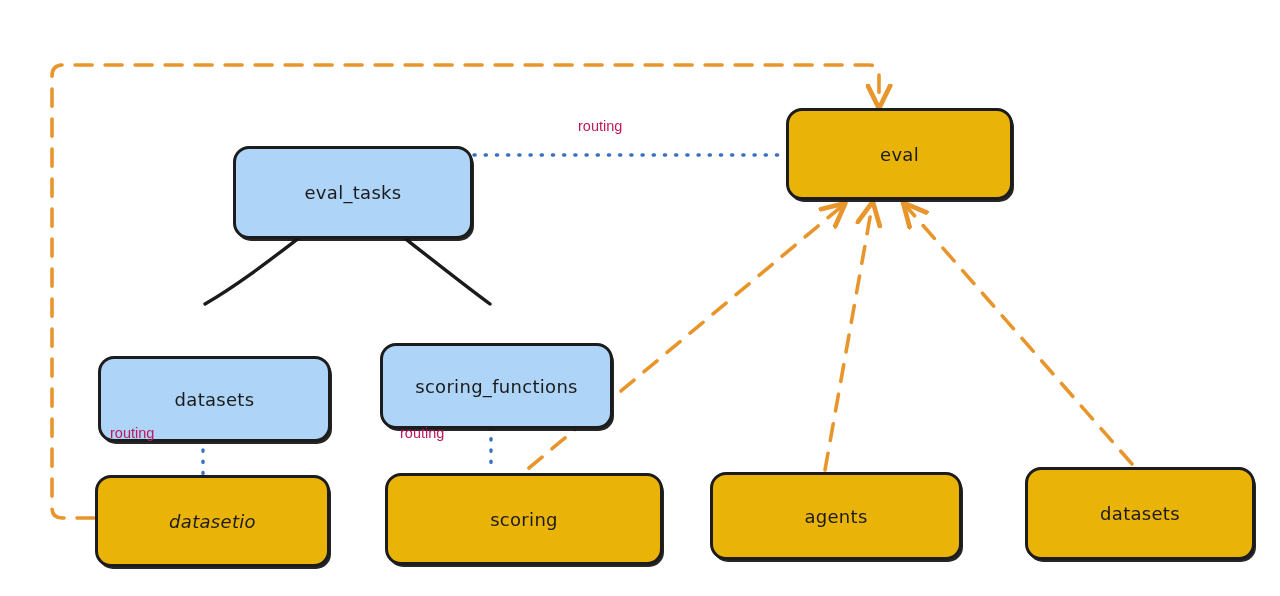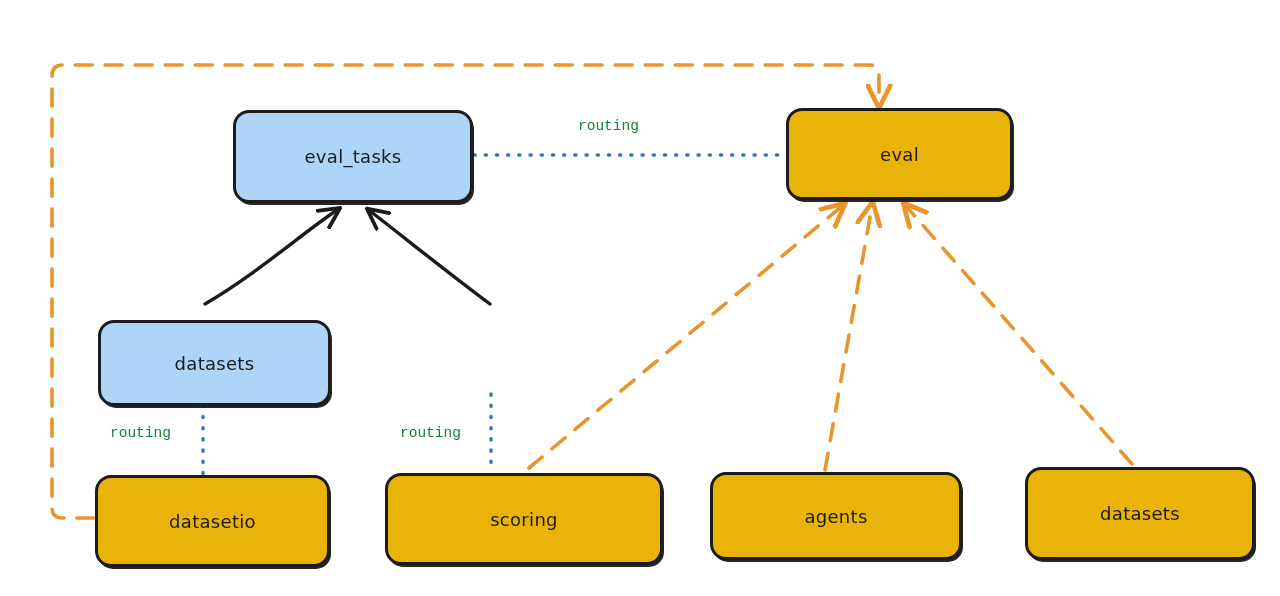--- a/index.html
+++ b/index.html
@@ -31,46 +31,47 @@
     box-sizing: border-box;
     border: 3px solid #1c1c1c;
     border-radius: 16px;
     display: flex;
     align-items: center;
     justify-content: center;
     box-shadow: 2px 3px 0 -1px rgba(20,20,20,0.92);
   }
   .node.api {
     background: #aed4f7;
+    margin-top: 36px;
   }
   .node.provider {
     background: #eab308;
   }
   .node-label {
     font-family: "DejaVu Sans", sans-serif;
     font-size: 18px;
     color: #1b1b1b;
     letter-spacing: 0.3px;
     white-space: nowrap;
     user-select: none;
   }
   .edge-label {
     position: absolute;
-    font-family: Liberation Mono, monospace;
+    font-family: Liberation Sans, sans-serif;
     font-size: 14.5px;
-    color: #15803d;
+    color: #be185d;
     white-space: nowrap;
     user-select: none;
   }
   
   #node-eval_tasks         { left: 233px; top: 110px; width: 240px; height: 93px; }
   #node-eval              { left: 786px; top: 108px; width: 227px; height: 92px; }
   #node-datasets          { left: 98px;  top: 320px; width: 233px; height: 86px; }
   #node-scoring_functions { left: 380px; top: 307px; width: 233px; height: 86px; }
-  #node-datasetio         { left: 95px;  top: 475px; width: 235px; height: 92px; }
+  #node-datasetio         { left: 95px;  top: 475px; width: 235px; height: 92px; font-style: italic; }
   #node-scoring           { left: 385px; top: 473px; width: 278px; height: 92px; }
   #node-agents            { left: 710px; top: 472px; width: 252px; height: 88px; }
   #node-inference         { left: 1025px;top: 467px; width: 230px; height: 93px; }
 
   
   #label-routing-eval     { left: 578px; top: 118px; }
   #label-routing-datasets { left: 110px; top: 425px; }
   #label-routing-scoring  { left: 400px; top: 425px; }
 </style>
 </head>
@@ -128,20 +129,23 @@
   </div>
 
   <div class="node provider" id="node-eval">
     <span class="node-label">eval</span>
   </div>
 
   <div class="node api" id="node-datasets">
     <span class="node-label">datasets</span>
   </div>
 
+  <div class="node api" id="node-scoring_functions">
+    <span class="node-label">scoring_functions</span>
+  </div>
 
   <div class="node provider" id="node-datasetio">
     <span class="node-label">datasetio</span>
   </div>
 
   <div class="node provider" id="node-scoring">
     <span class="node-label">scoring</span>
   </div>
 
   <div class="node provider" id="node-agents">

